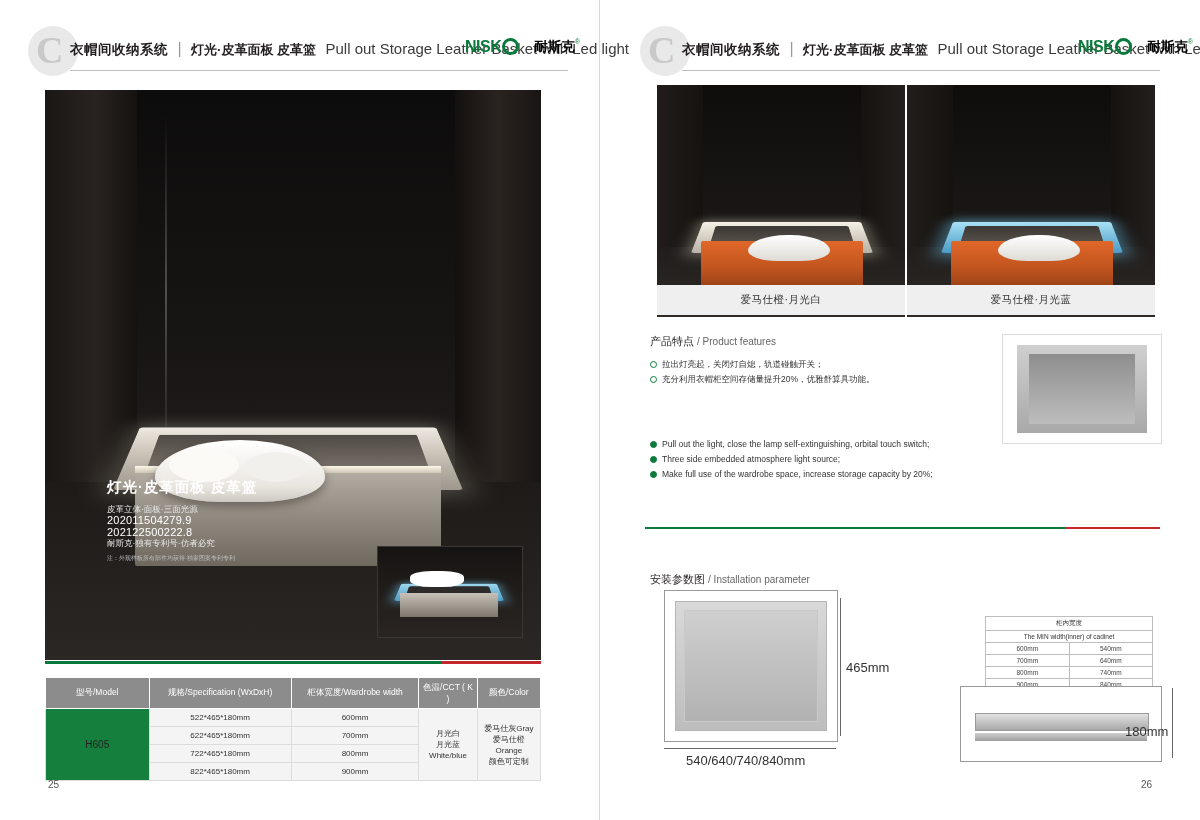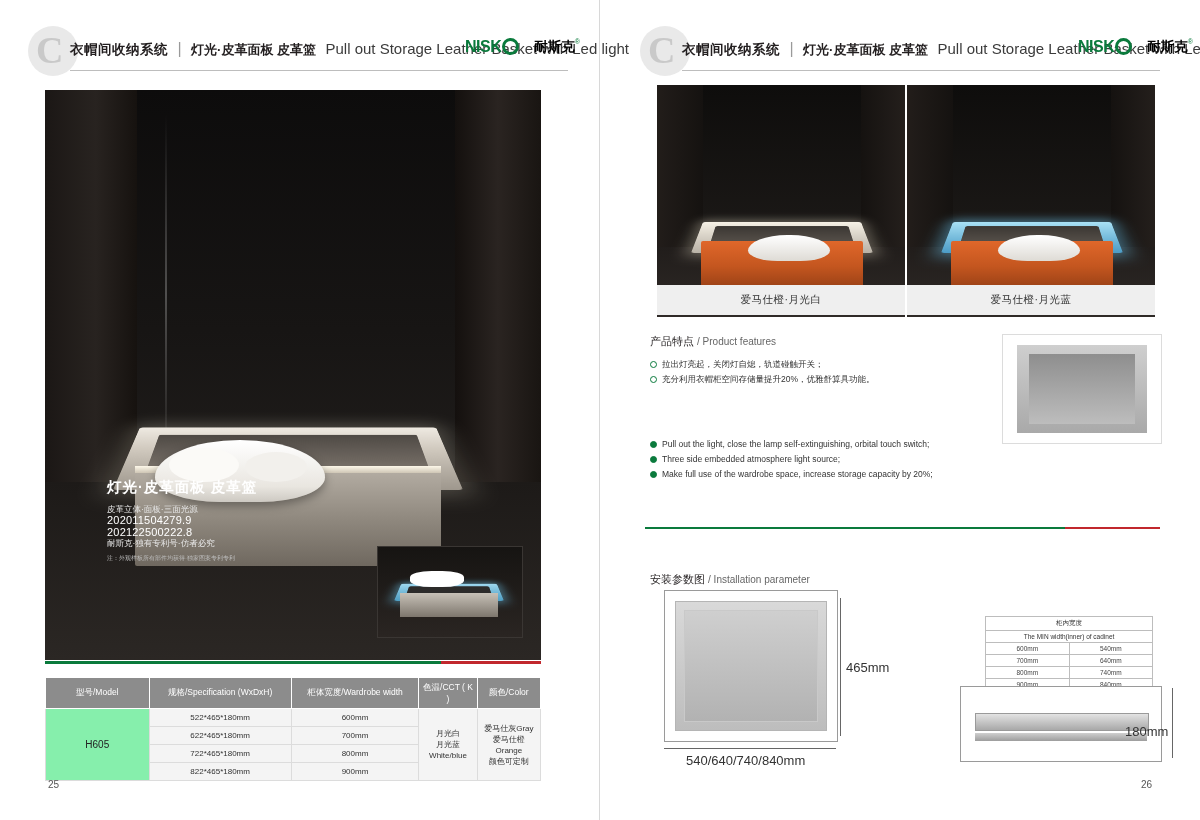--- a/index.html
+++ b/index.html
@@ -126,21 +126,21 @@
     font-size:8px;
   }
   table.spec th{
     background:#8c8c8c;color:#fff;font-weight:normal;font-size:8.5px;
     border:1px solid #fff;padding:4px 2px;text-align:center;
   }
   table.spec td{
     border:1px solid #dcdcdc;padding:4px 2px;text-align:center;color:#333;
     background:#f4f4f4;font-size:8px;
   }
-  table.spec td.model{background:#86efac;font-size:10px;color:#222;}
+  table.spec td.model{background:#15803d;font-size:10px;color:#222;}
   .cellstack{line-height:11px;}
 
   .pgnum{position:absolute;bottom:30px;font-size:10px;color:#555;}
 
   
   .rp-img{
     position:absolute;top:85px;width:248px;height:232px;
     background:#111;overflow:hidden;border:0;
   }
   .rp-img .wall-l{position:absolute;left:0;top:0;width:46px;height:232px;

